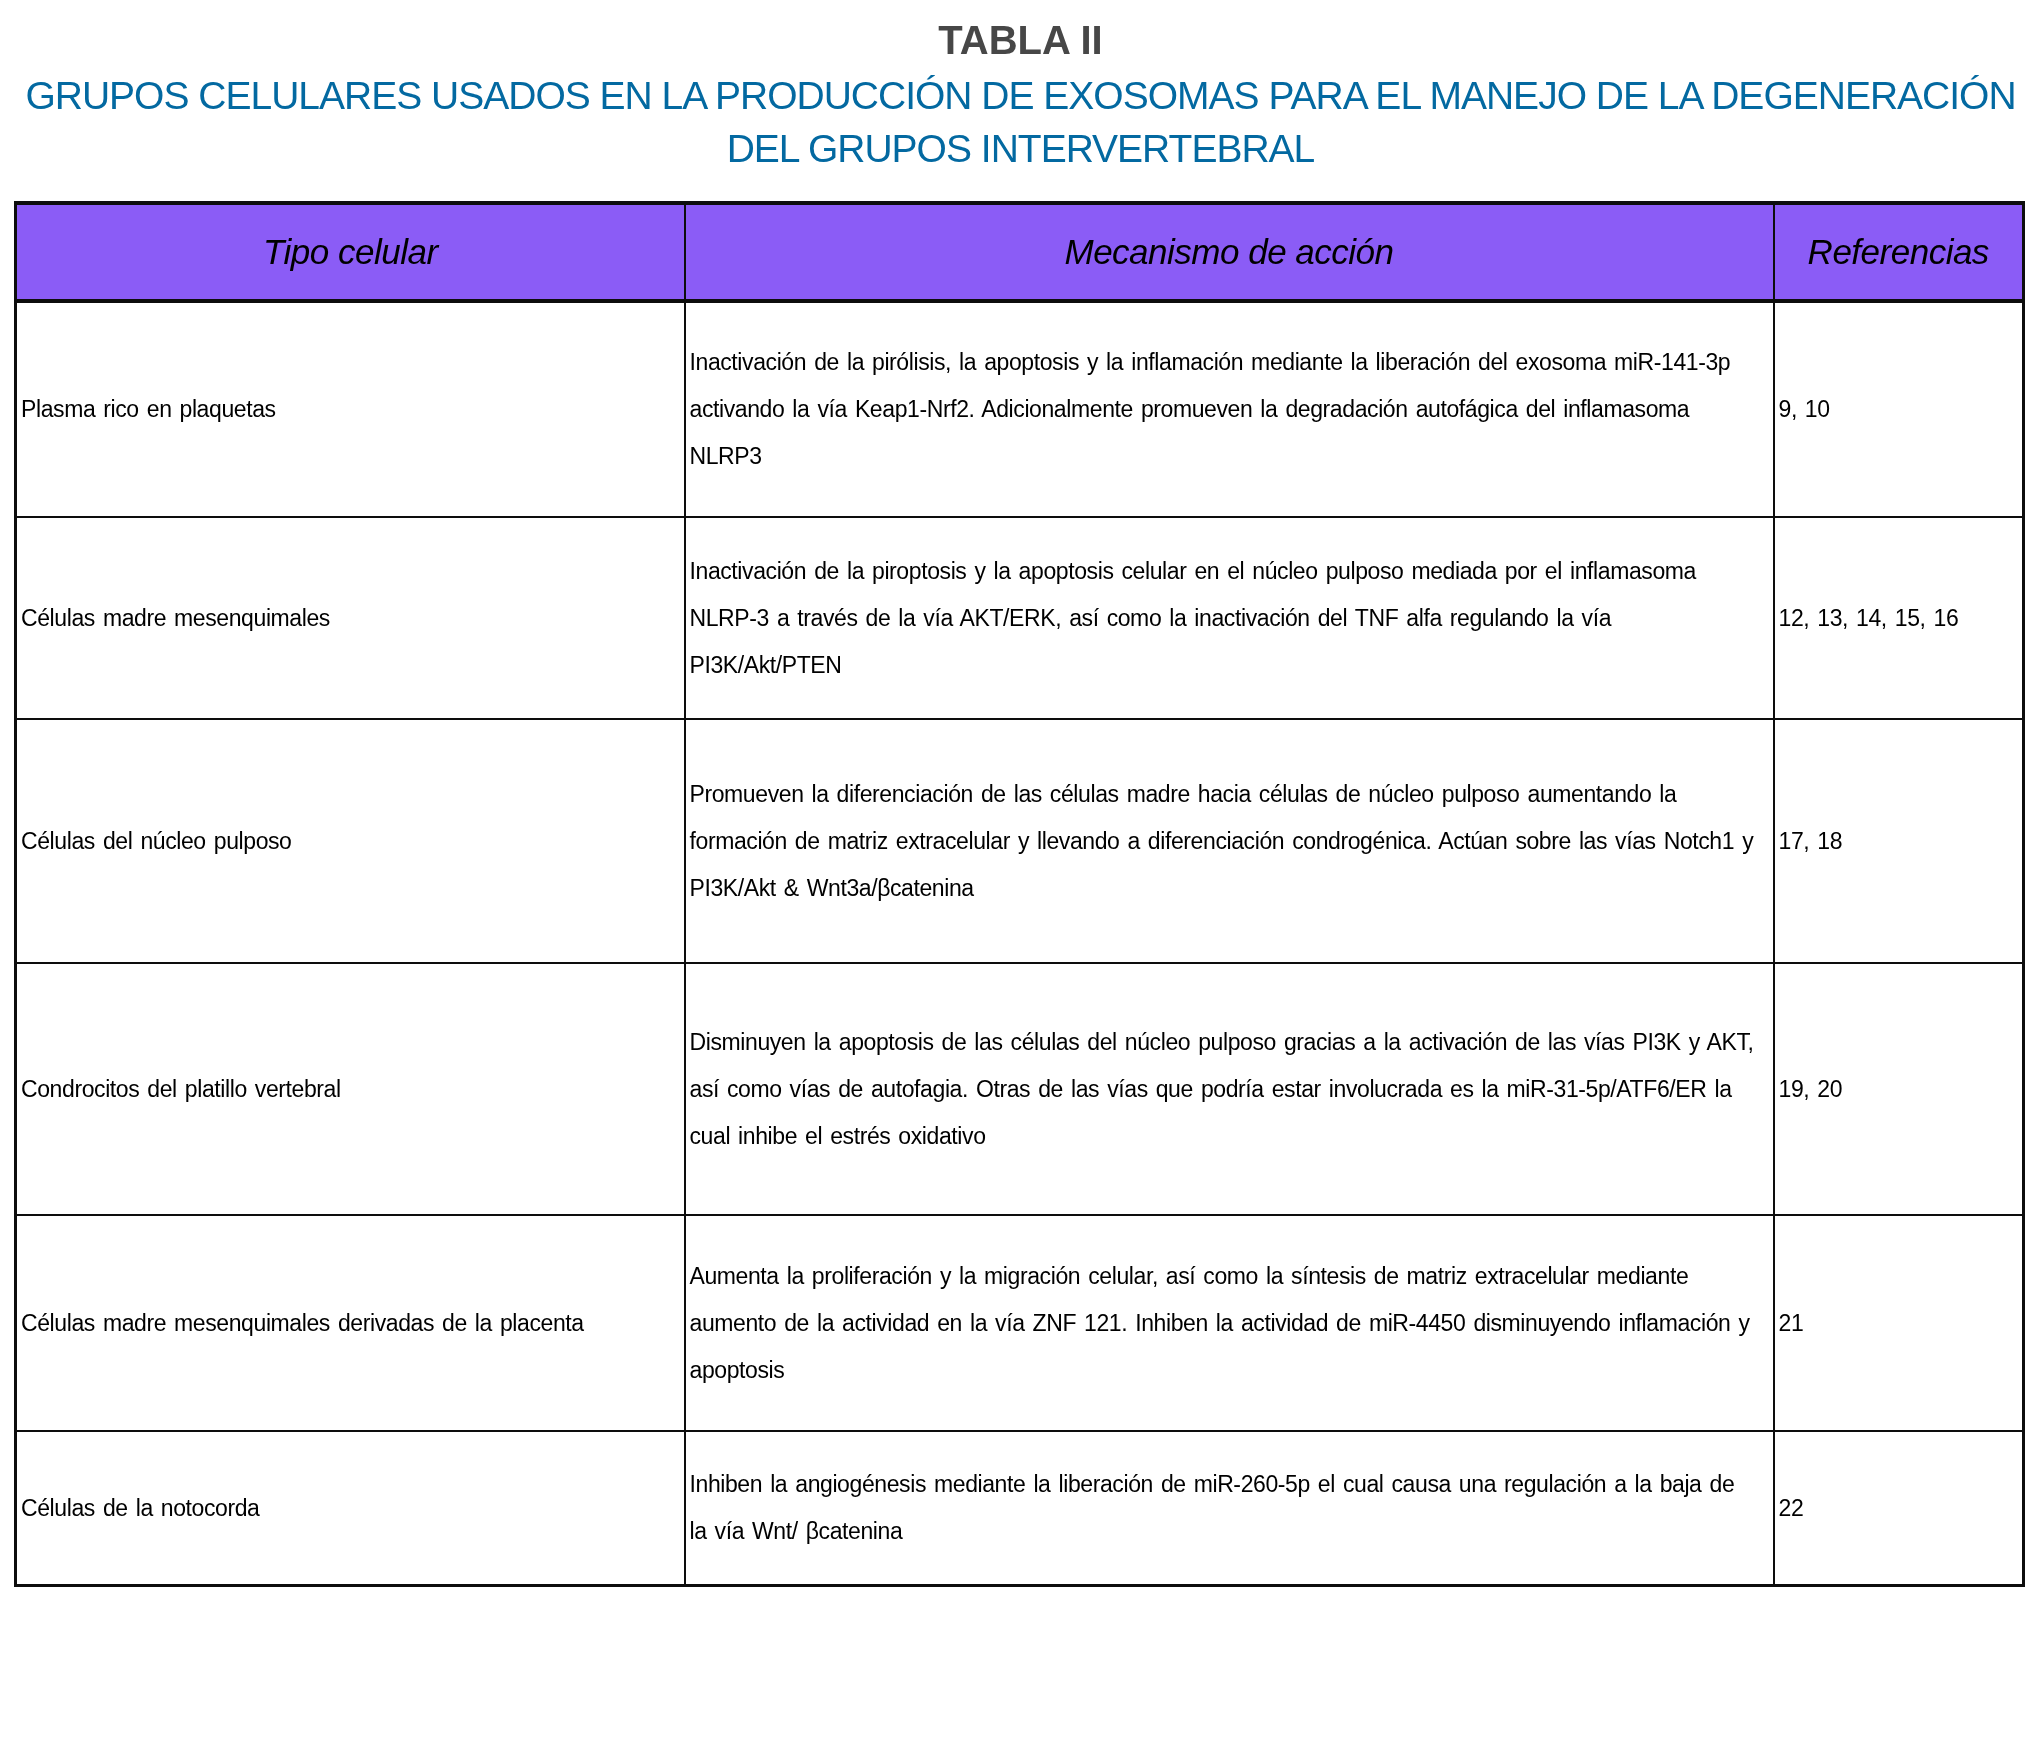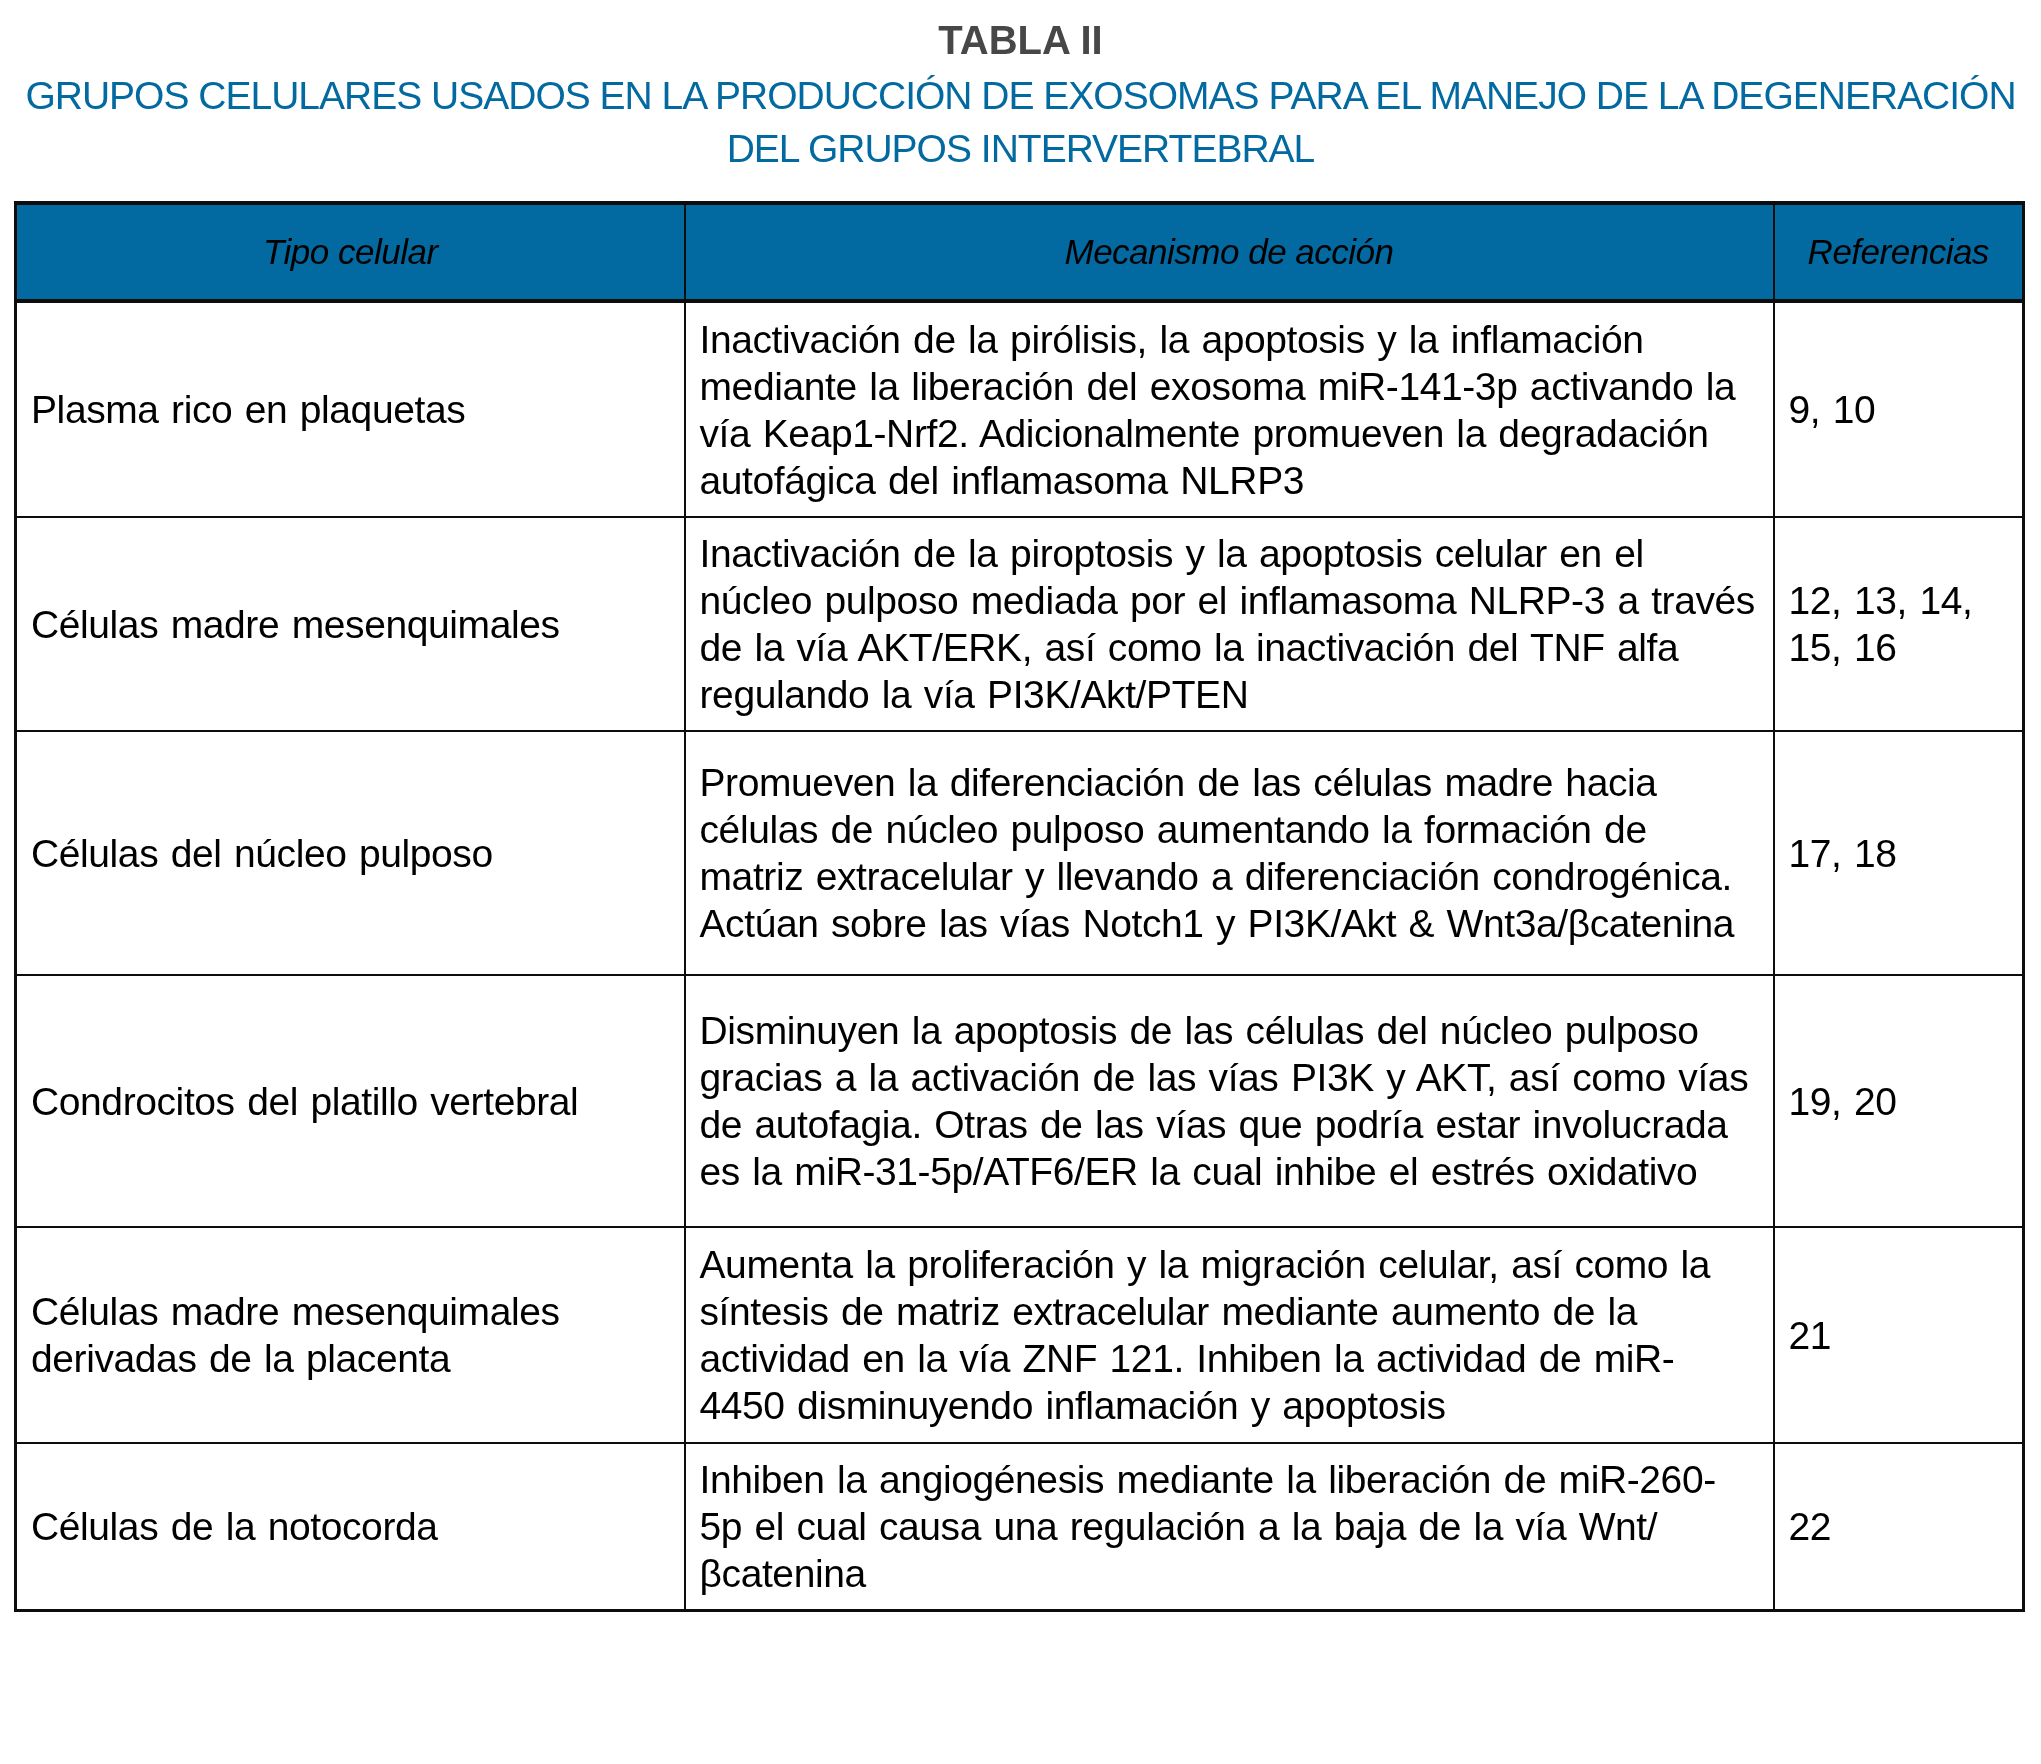--- a/index.html
+++ b/index.html
@@ -40,39 +40,39 @@
     border-collapse: collapse;
     table-layout: fixed;
     margin-left: 14px;
     width: 2008px;
     border: 3px solid #0d0d0d;
   }
   col.c1 { width: 669px; }
   col.c2 { width: 1089px; }
   col.c3 { width: 250px; }
   th {
-    background: #0369a1;
+    background: #8b5cf6;
     font-style: italic;
     font-weight: normal;
     font-size: 35px;
     text-align: center;
     height: 86px;
     border-left: 2px solid #0d0d0d;
     border-right: 2px solid #0d0d0d;
     border-top: 4px solid #0d0d0d;
     border-bottom: 4px solid #0d0d0d;
     padding: 4px 10px;
     letter-spacing: -0.5px;
   }
   td {
     border: 2px solid #0d0d0d;
     vertical-align: middle;
-    font-size: 39px;
+    font-size: 23px;
     line-height: 47px;
-    padding: 12px 16px 12px 14px;
+    padding: 12px 16px 12px 4px;
     letter-spacing: -0.4px;
     word-spacing: 2px;
   }
   
   tbody tr:nth-child(1) { height: 216px; }
   tbody tr:nth-child(2) { height: 202px; }
   tbody tr:nth-child(3) { height: 244px; }
   tbody tr:nth-child(4) { height: 252px; }
   tbody tr:nth-child(5) { height: 216px; }
   tbody tr:nth-child(6) { height: 154px; }

